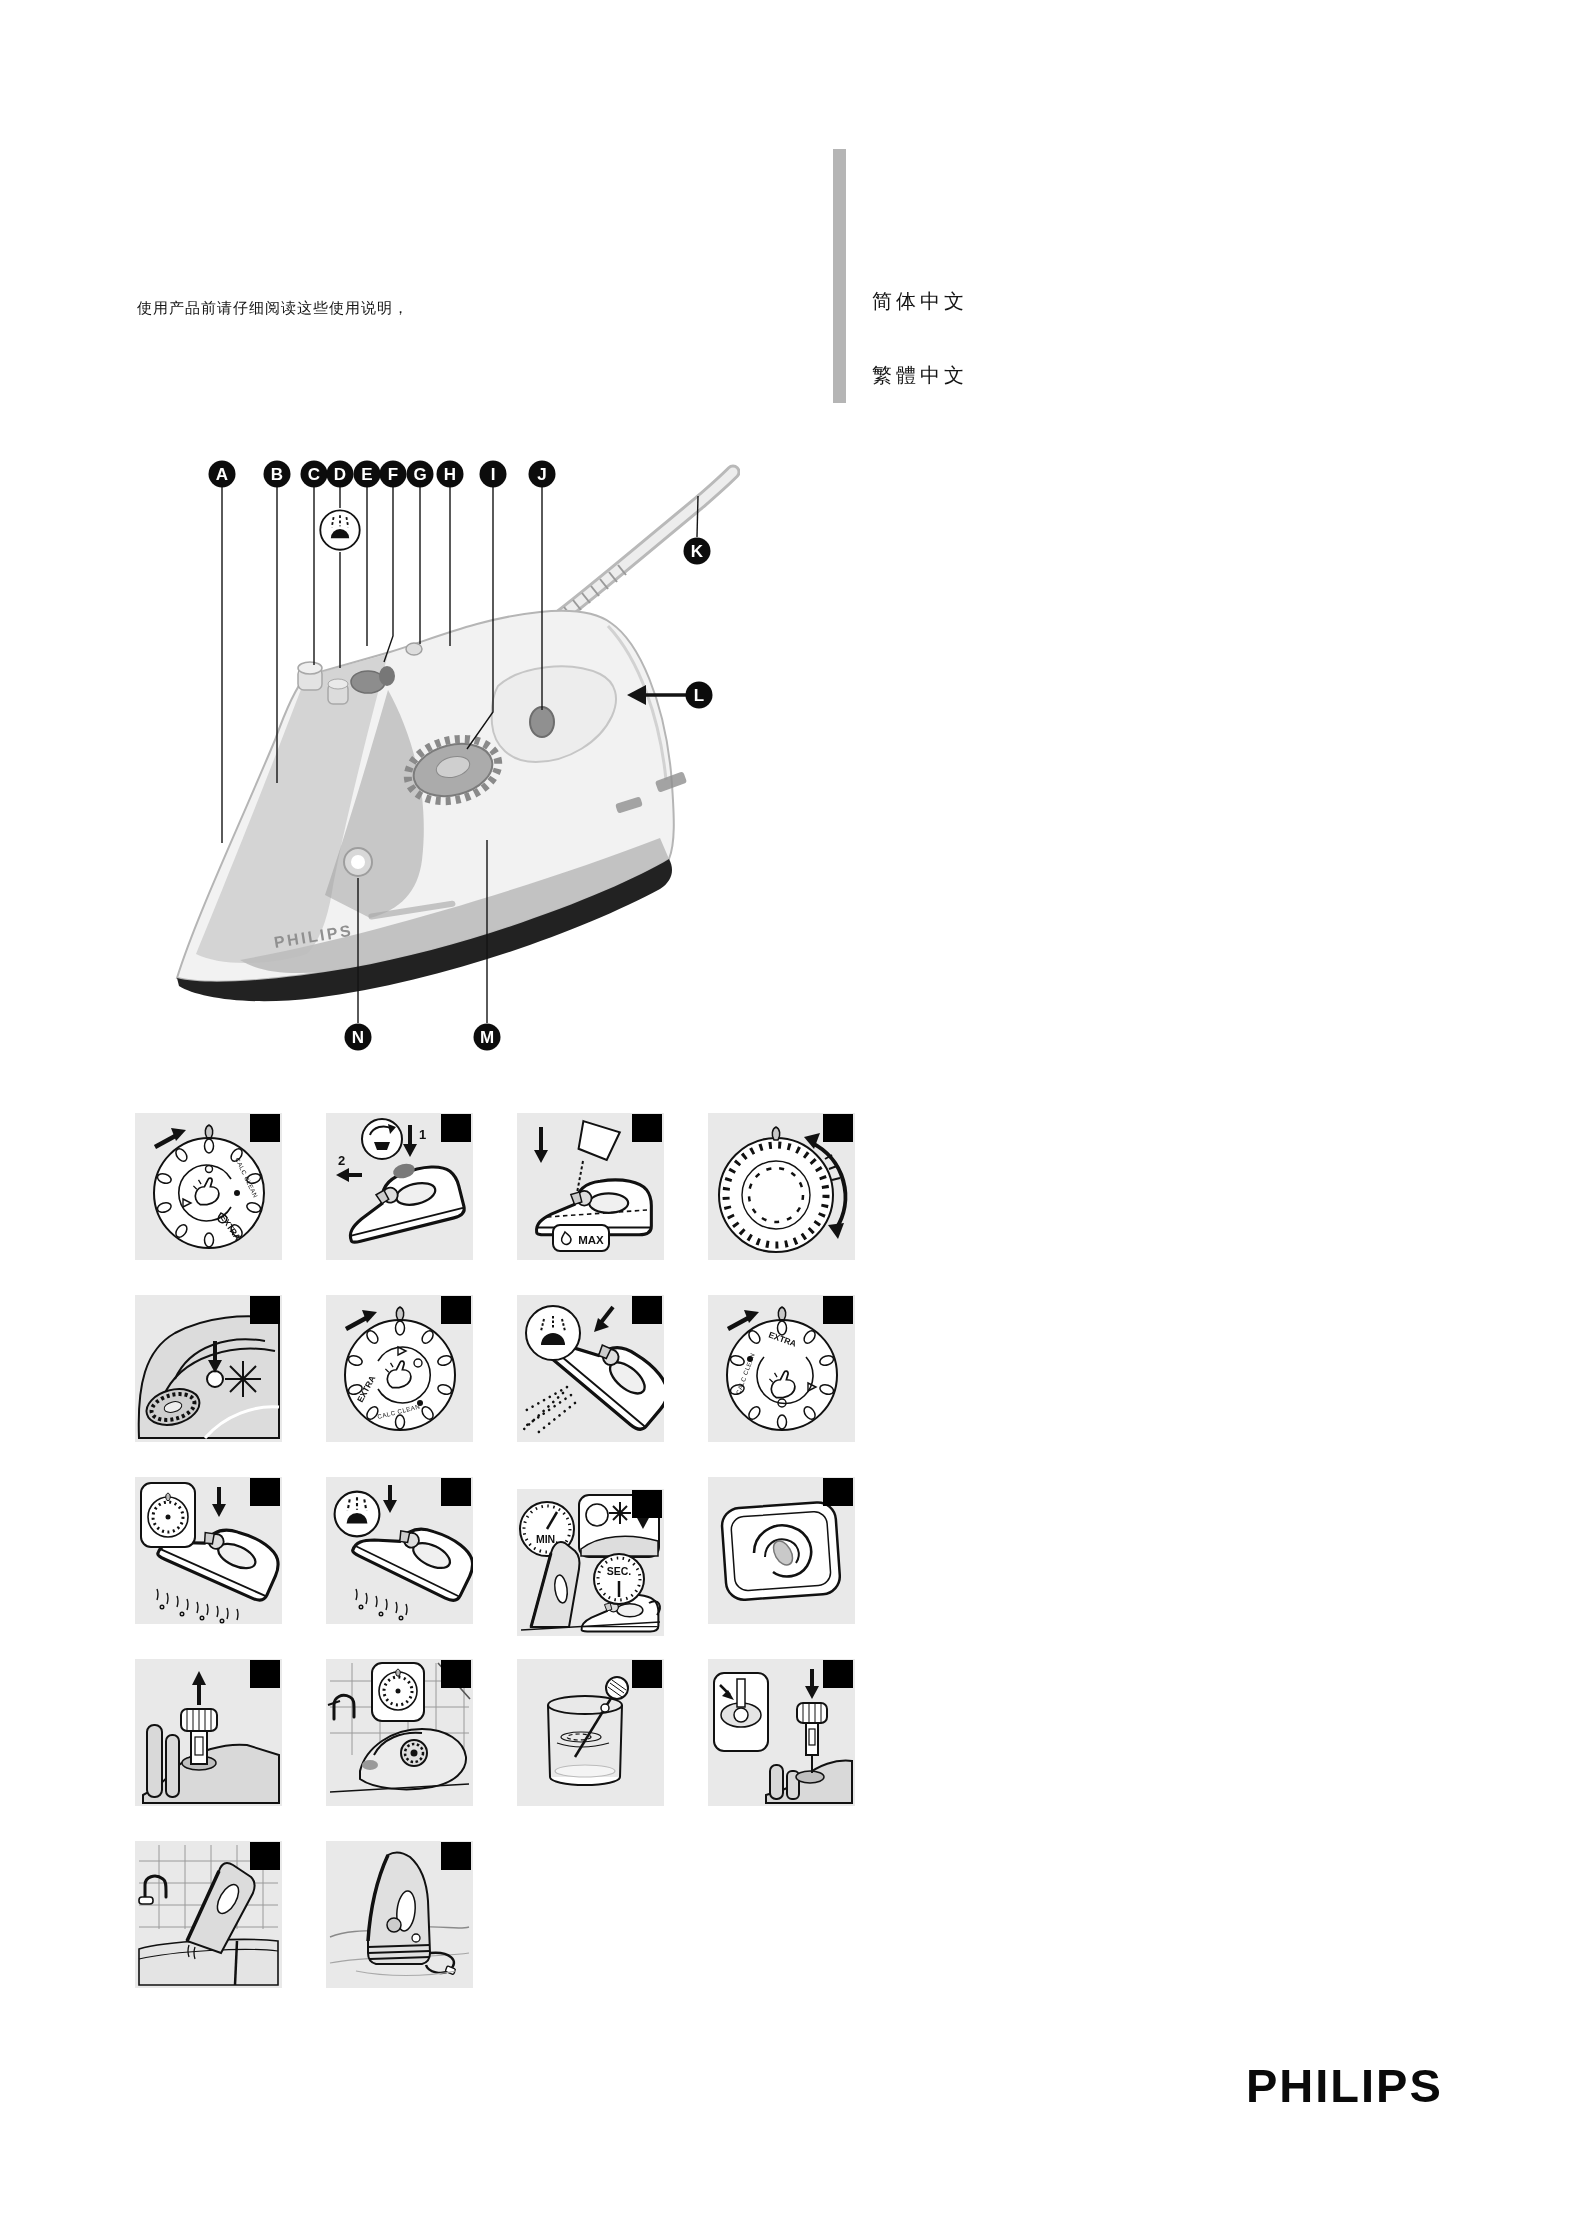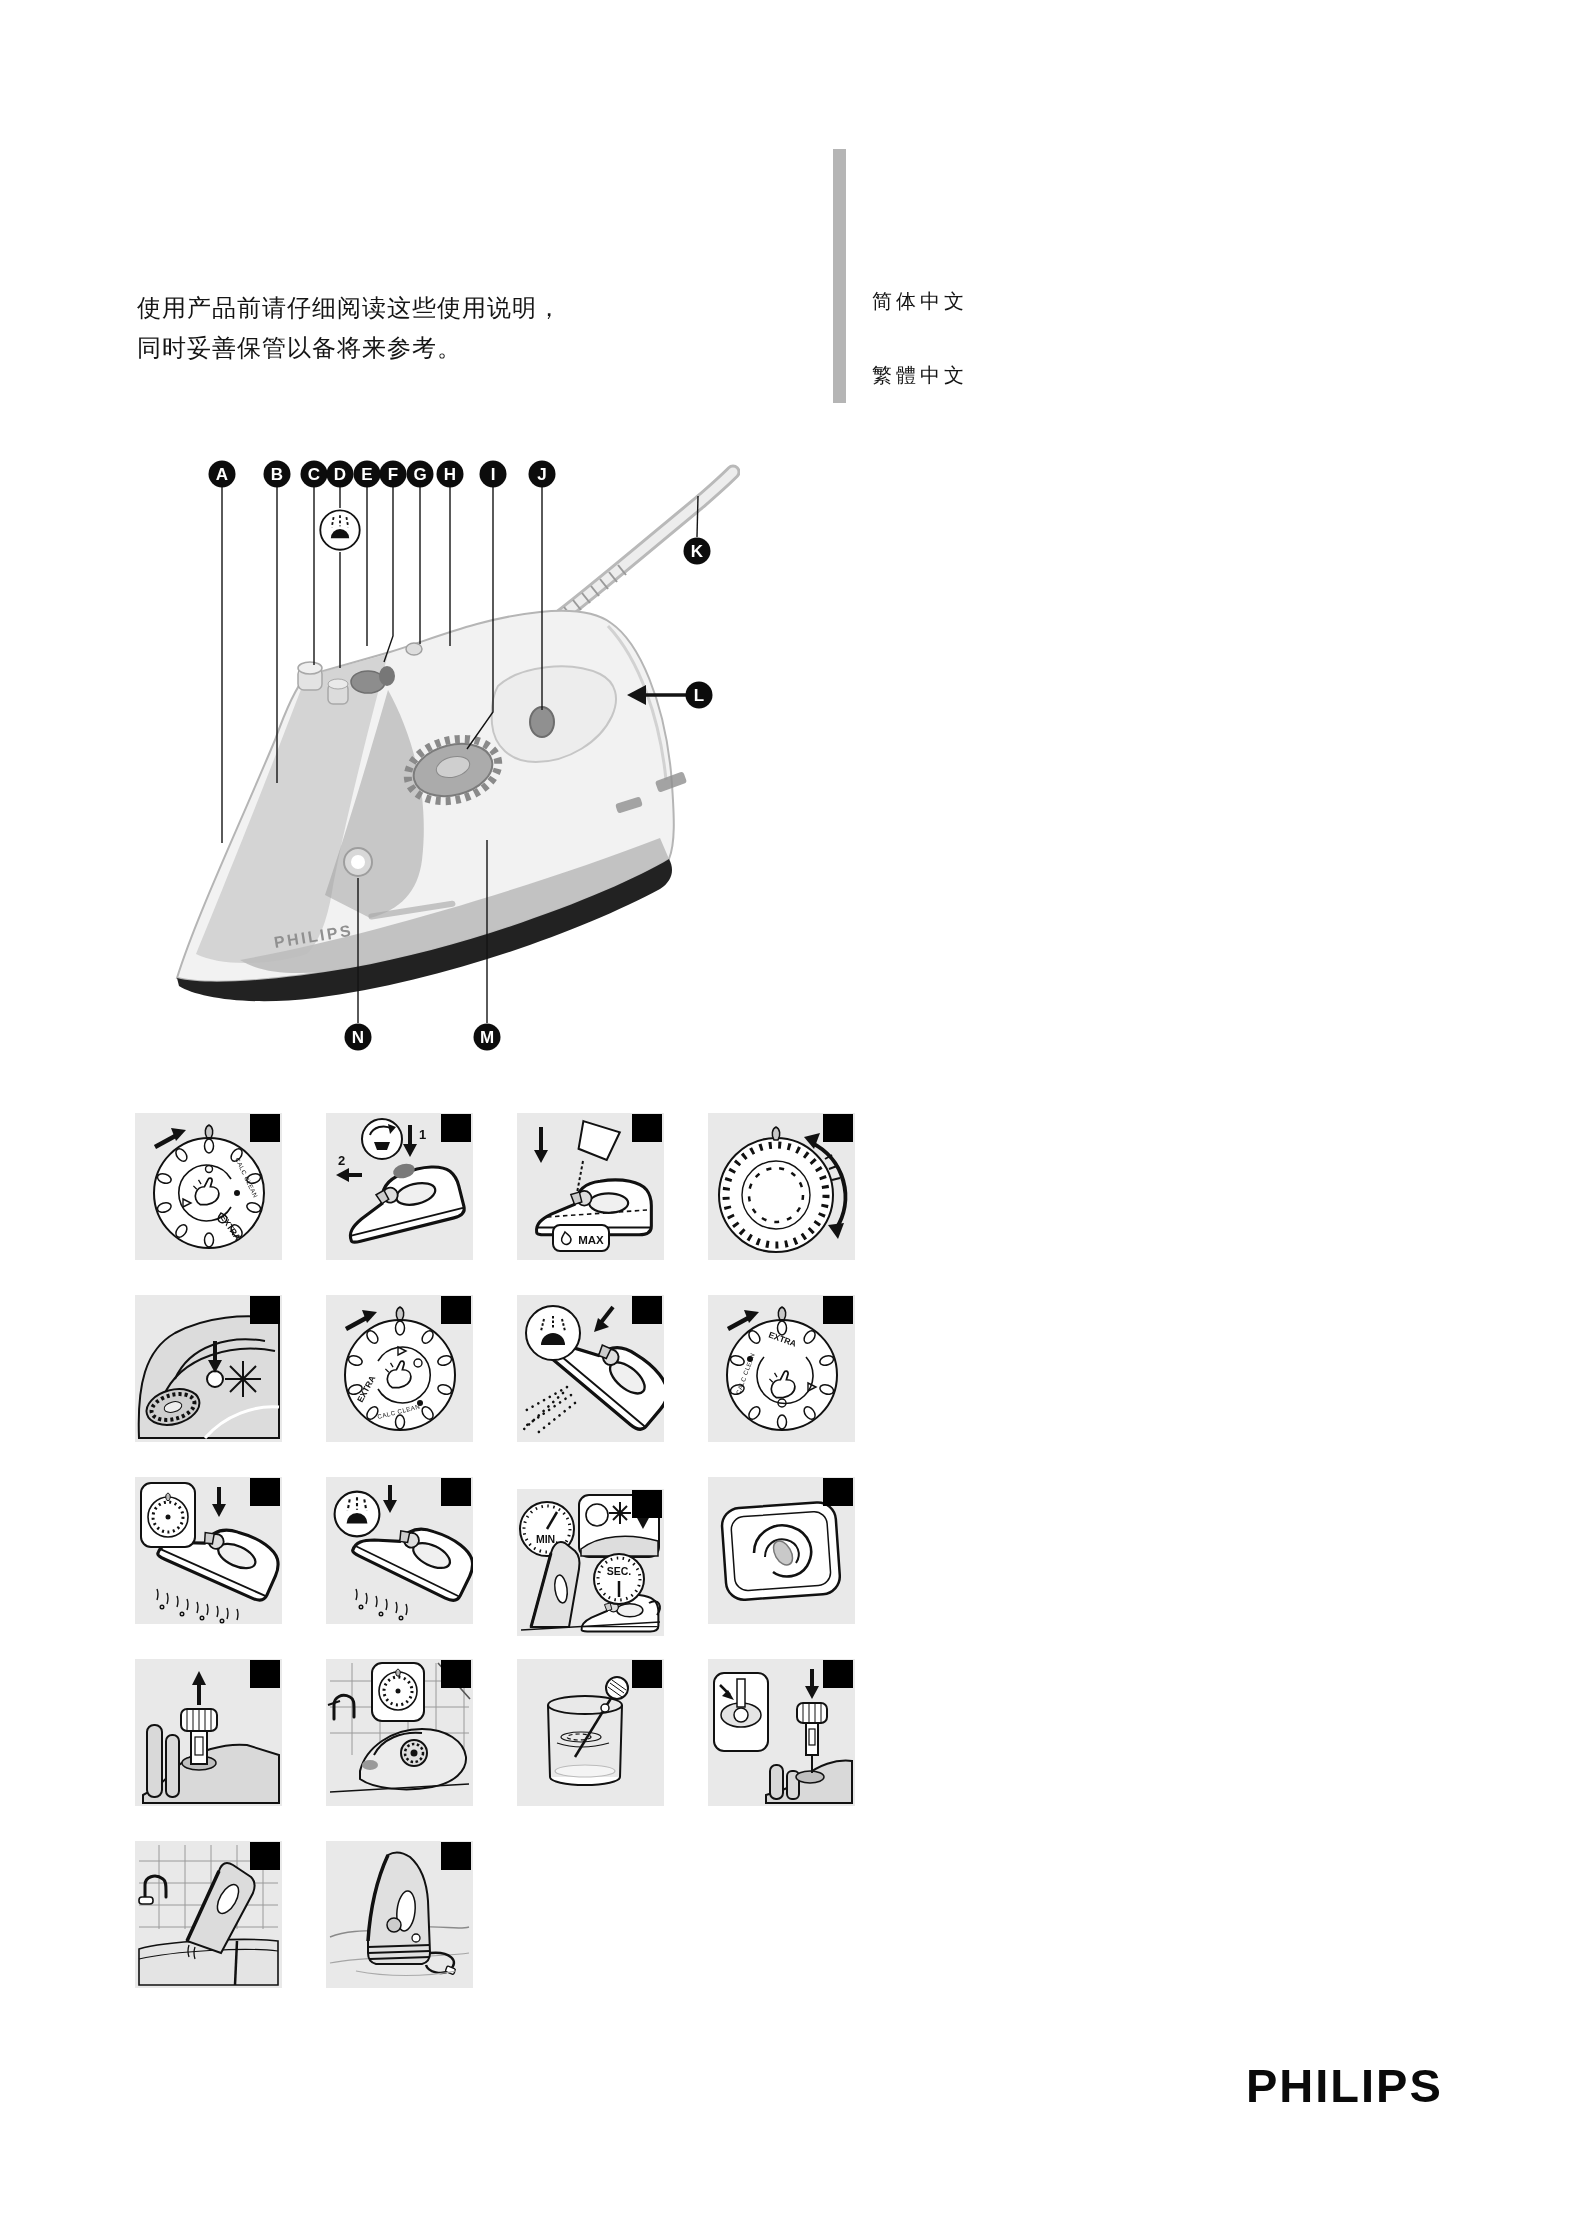--- a/index.html
+++ b/index.html
@@ -1,19 +1,19 @@
 <!DOCTYPE html>
 <html><head>
 <meta charset="utf-8">
 <style>
   html,body{margin:0;padding:0;background:#ffffff;}
   .page{position:relative;width:1576px;height:2233px;background:#ffffff;overflow:hidden;
         font-family:"Liberation Sans",sans-serif;}
   .cjk{font-family:"DejaVu Serif","Liberation Serif",serif;color:#151515;}
-  .intro{position:absolute;left:137px;top:288px;font-size:24px;line-height:40px;letter-spacing:1px;}
+  .intro{position:absolute;left:137px;top:288px;font-size:15px;line-height:40px;letter-spacing:1px;}
   .langbar{position:absolute;left:833px;top:149px;width:13px;height:254px;background:#b5b5b5;}
   .lang{position:absolute;left:872px;font-size:20px;letter-spacing:4px;}
   .lang.s{top:288px;}
   .lang.t{top:362px;}
   .diagram-wrap{position:absolute;left:100px;top:440px;width:640px;height:620px;}
   .panel{position:absolute;width:147px;height:147px;background:#e9e9e9;}
   .panel svg{position:absolute;left:0;top:0;}
   .badge{position:absolute;top:1px;right:2px;width:30px;height:28px;background:#000;}
   .philips-logo{position:absolute;left:1246px;top:2058px;font-size:47px;font-weight:800;
        letter-spacing:2px;color:#0a0a0a;font-family:"Liberation Sans",sans-serif;}
@@ -57,21 +57,20 @@
       <path d="M4,46 L96,46" stroke="#111" stroke-width="1.5"></path>
       <path d="M34,27 L31,19 L38,17 L40,25 Z" fill="#cccccc" stroke="#111" stroke-width="1.2"></path>
     </symbol>
   </defs>
 </svg>
 
 <div class="page">
 
   <div class="intro cjk">
     <div>使用产品前请仔细阅读这些使用说明，</div>
-    <div>同时妥善保管以备将来参考。</div>
   </div>
 
   <div class="langbar"></div>
   <div class="lang s cjk">简体中文</div>
   <div class="lang t cjk">繁體中文</div>
 
   <div class="diagram-wrap">
   <svg width="640" height="620" viewBox="0 0 640 620">
 
     <g>

